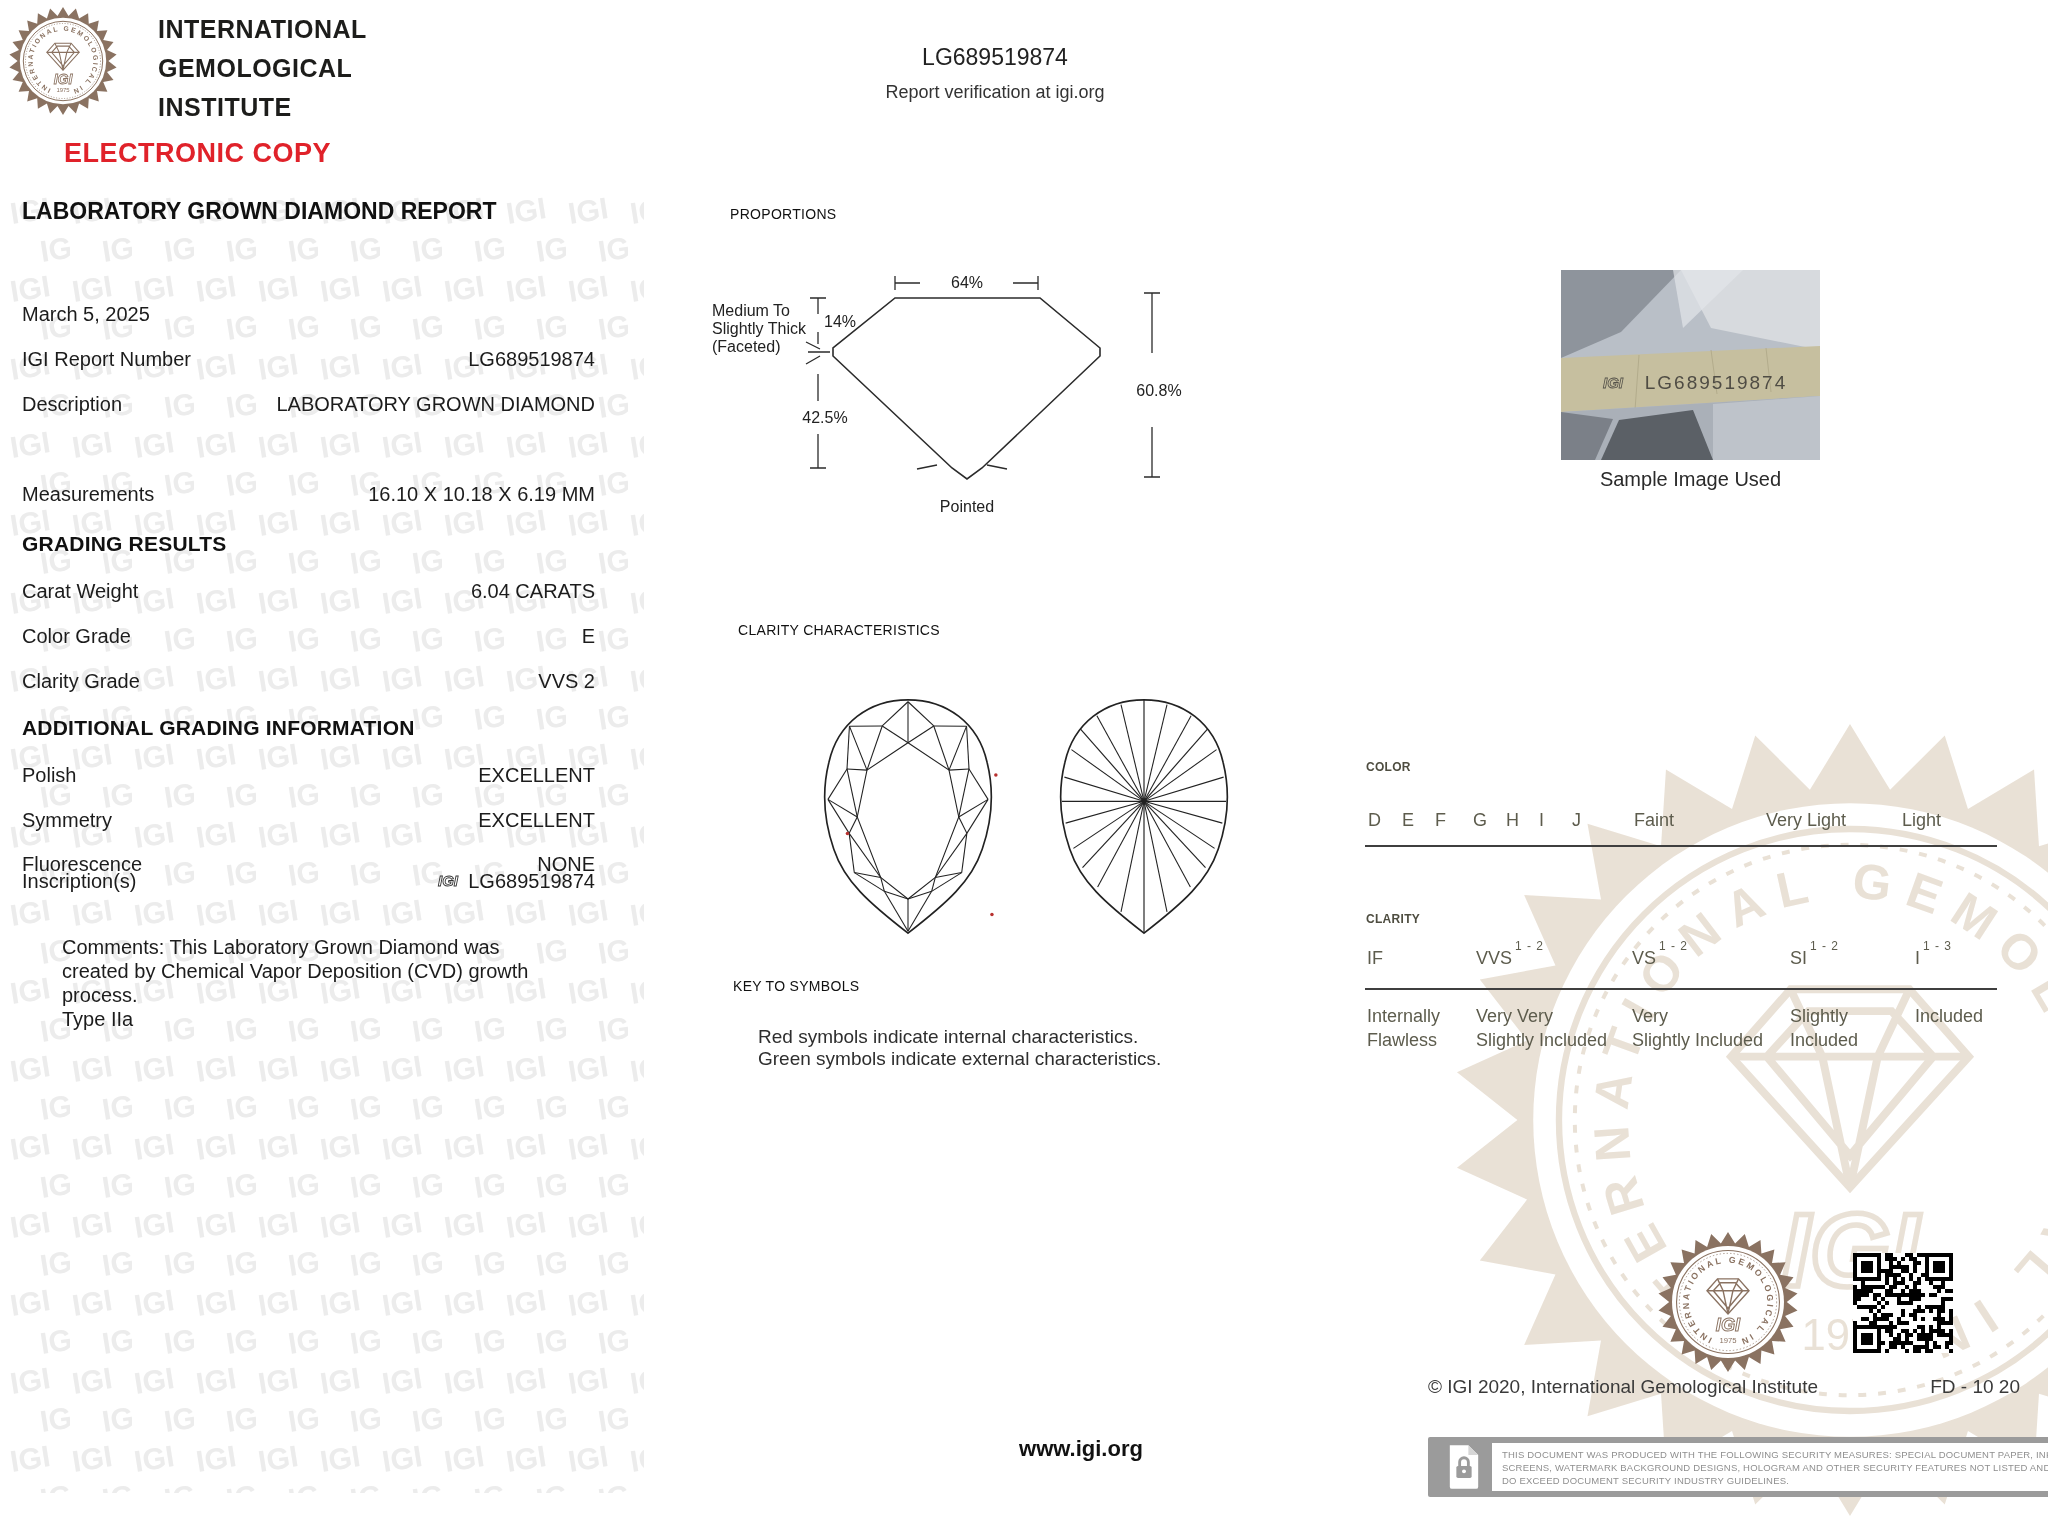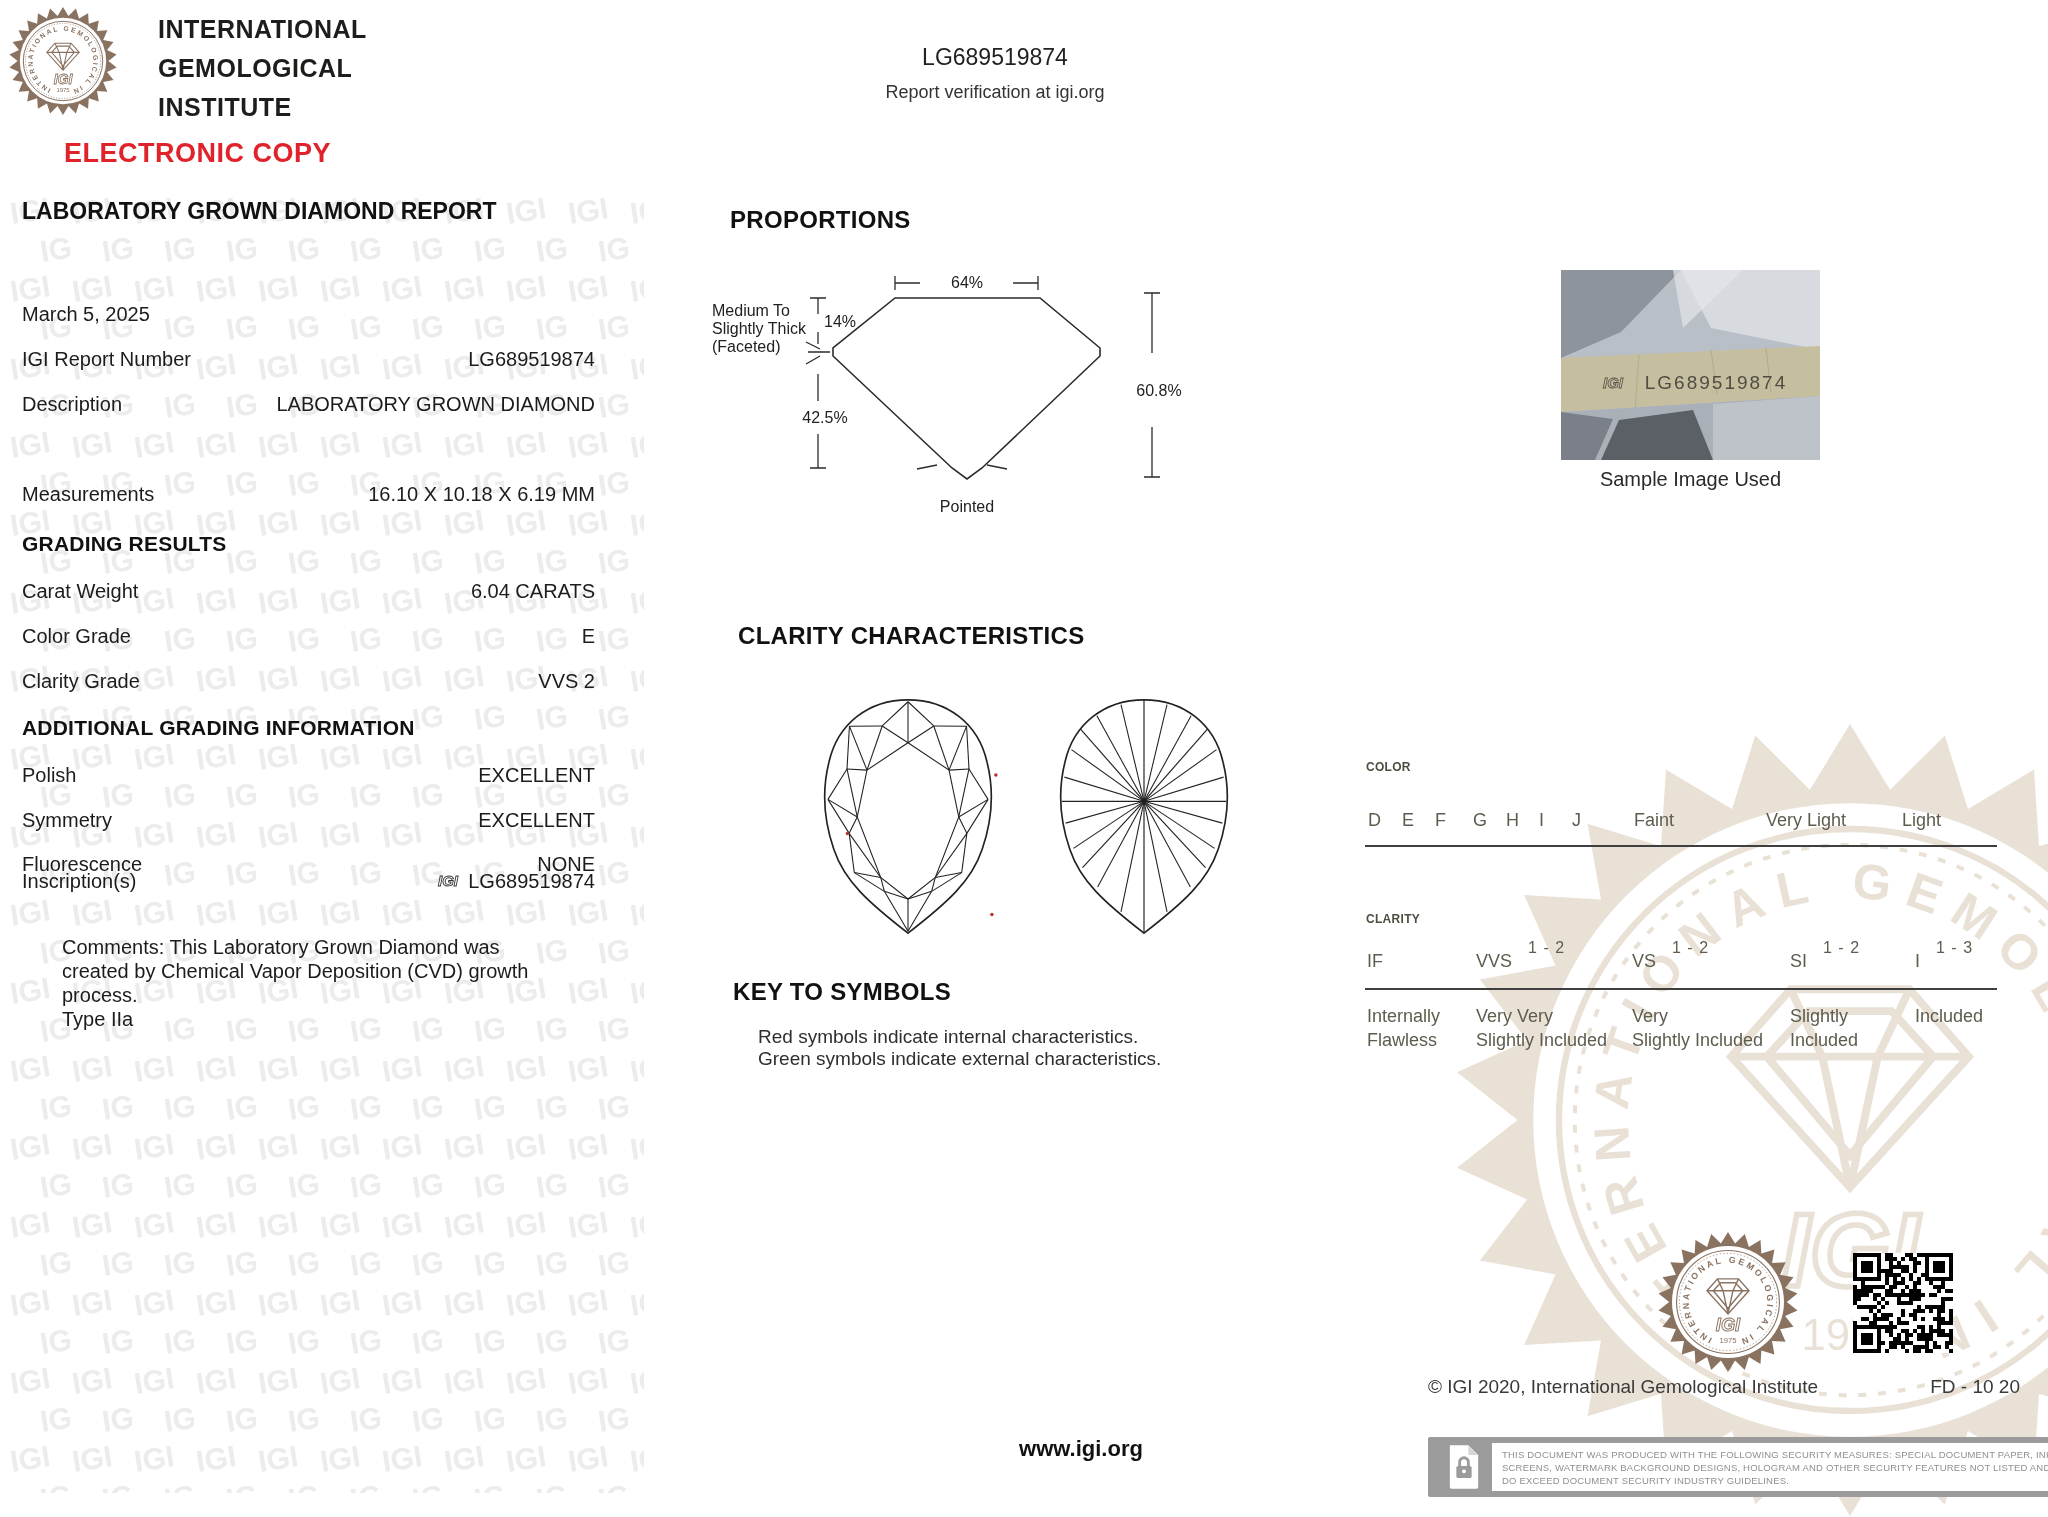--- a/index.html
+++ b/index.html
@@ -12,27 +12,27 @@
   .ecopy{position:absolute;left:64px;top:138px;font-size:27px;font-weight:bold;color:#e0222a;letter-spacing:.5px;}
   .rep-no{position:absolute;left:845px;top:44px;width:300px;text-align:center;font-size:23px;color:#222;}
   .rep-ver{position:absolute;left:845px;top:82px;width:300px;text-align:center;font-size:18px;color:#333;}
   
   .lp-title{position:absolute;left:22px;top:198px;font-size:23px;font-weight:bold;color:#111;}
   .lrow{position:absolute;left:22px;width:573px;font-size:20px;color:#1c1c1c;}
   .lrow .val{position:absolute;right:0;top:0;text-align:right;white-space:nowrap;}
   .lhead{position:absolute;left:22px;font-size:21px;font-weight:bold;color:#111;letter-spacing:.2px;}
   .cline{position:absolute;left:22px;font-size:20px;color:#1c1c1c;margin-left:40px;}
   
-  .mid-h{position:absolute;font-size:24px;font-weight:bold;color:#111;letter-spacing:.3px;}
+  .mid-h{position:absolute;font-size:14px;font-weight:normal;color:#111;letter-spacing:.3px;}
   .key-line{position:absolute;left:758px;font-size:19px;color:#2e2e2e;}
   
   .scale-title{position:absolute;font-size:12px;font-weight:bold;color:#4e4d40;letter-spacing:.3px;}
   .scale-item{position:absolute;font-size:18px;color:#5d5c4d;white-space:nowrap;}
   .scale-line{position:absolute;height:2px;background:#3f3f3f;}
-  .scale-sup{font-size:16px;position:relative;top:-7px;margin-left:16px;letter-spacing:1px;}
+  .scale-sup{font-size:12px;position:relative;top:-7px;margin-left:3px;letter-spacing:1px;}
   .scale-desc{position:absolute;font-size:18px;line-height:24px;color:#5d5c4d;white-space:pre-line;}
   .caption{position:absolute;font-size:20px;color:#2a2a2a;text-align:center;}
   
   .copyright{position:absolute;left:1428px;top:1376px;font-size:19px;color:#3a3a3a;}
   .formcode{position:absolute;left:1820px;top:1376px;width:200px;text-align:right;font-size:19px;color:#3a3a3a;}
   .website{position:absolute;left:956px;top:1436px;width:250px;text-align:center;font-size:22px;font-weight:bold;color:#111;}
   .sec-strip{position:absolute;left:1428px;top:1437px;width:652px;height:60px;background:#9b9b9b;border-radius:2px;}
   .sec-inner{position:absolute;left:64px;top:6px;right:6px;bottom:6px;background:#ffffff;}
   .sec-text{position:absolute;left:10px;top:5px;right:8px;font-size:9.5px;line-height:13px;color:#8f8f8f;
             letter-spacing:.2px;}

